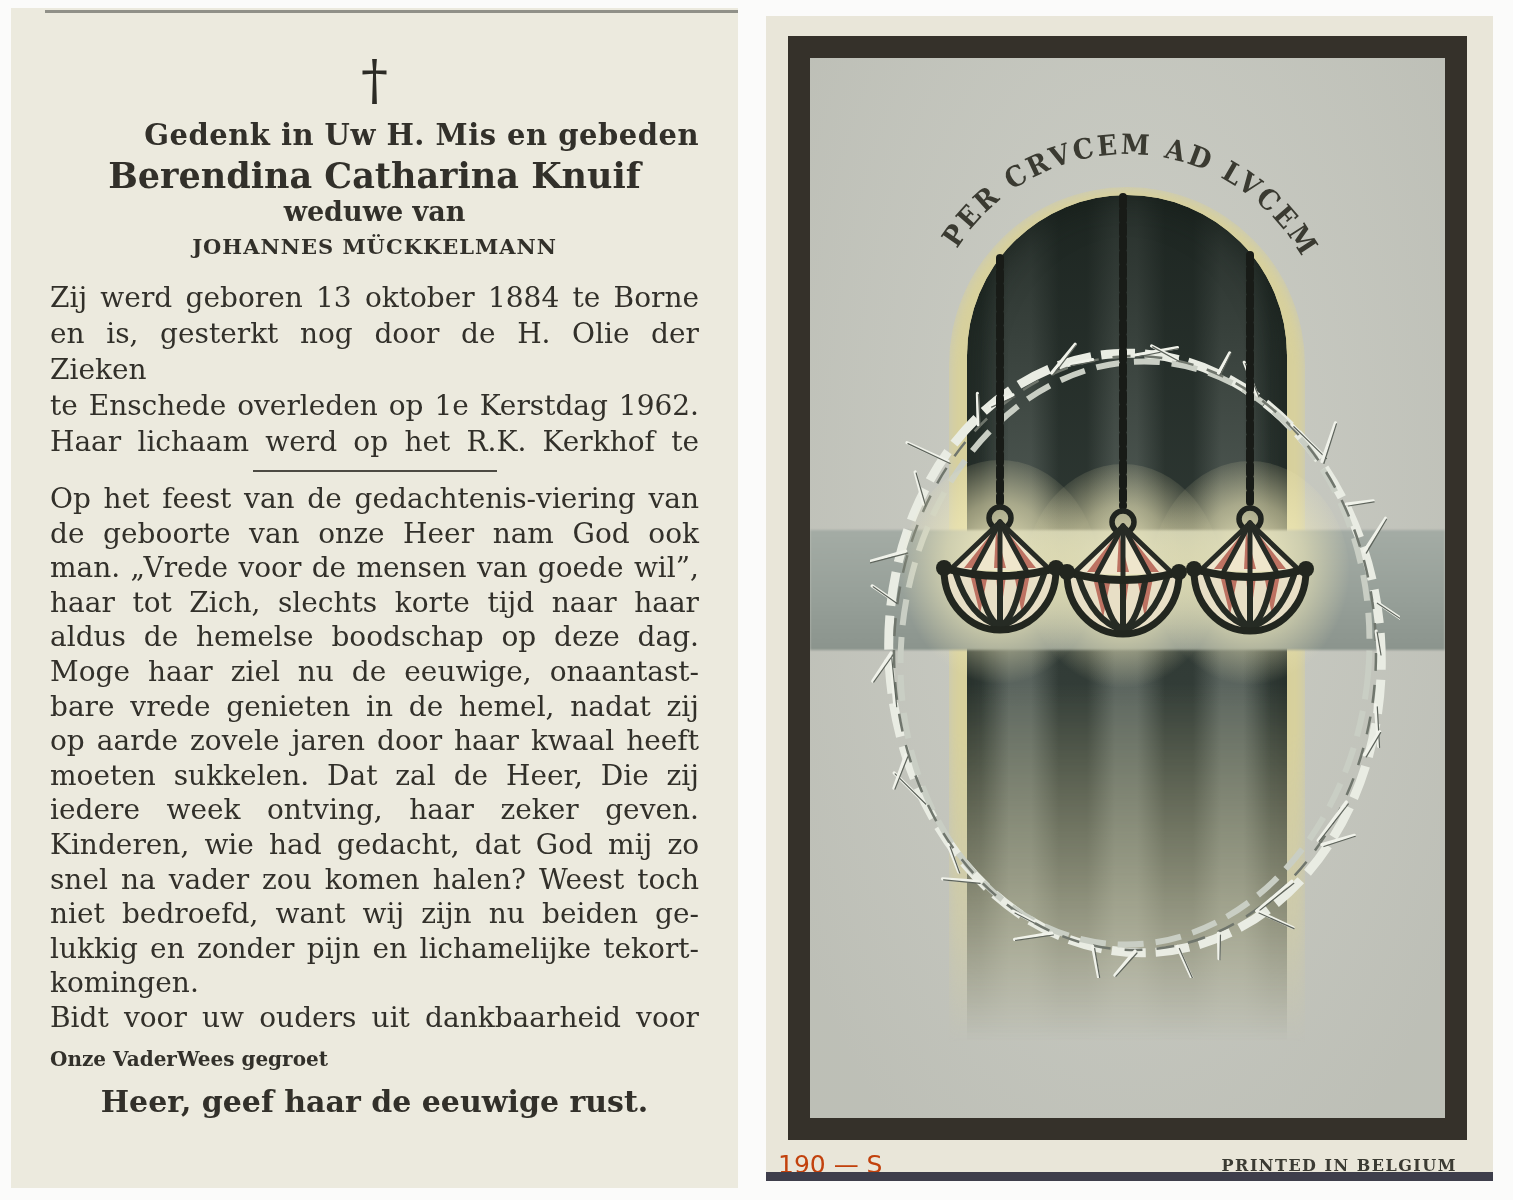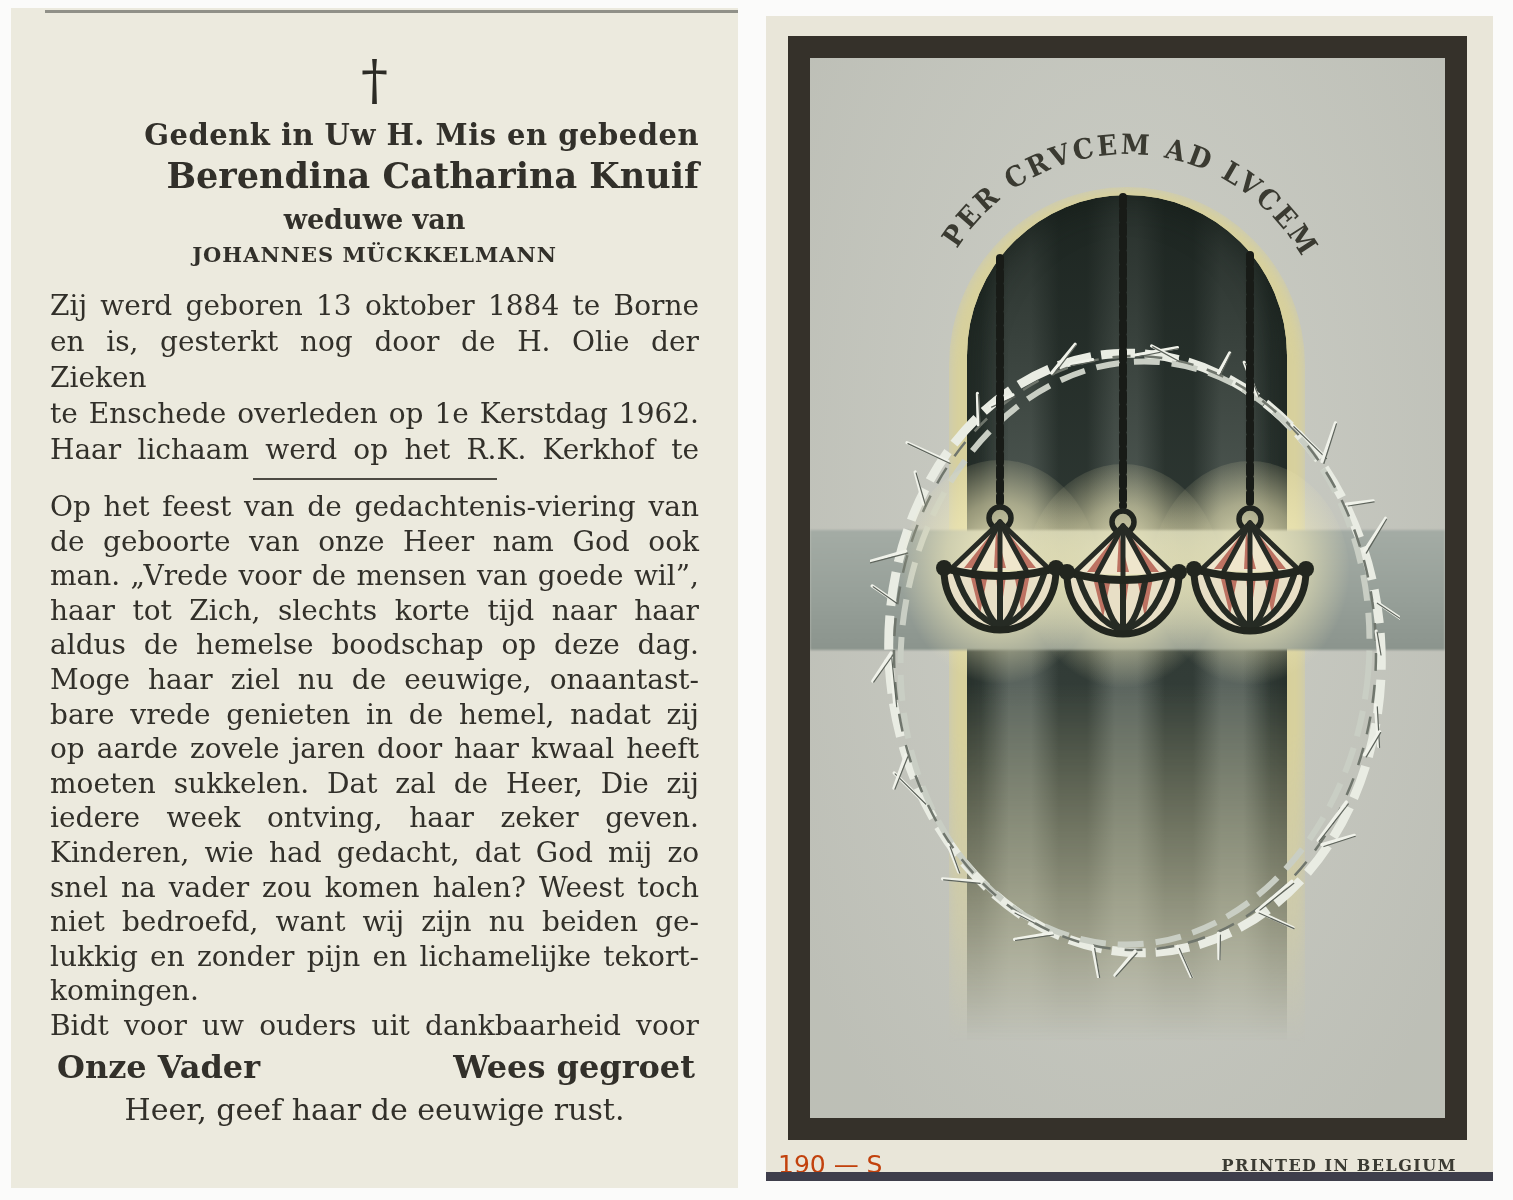--- a/index.html
+++ b/index.html
@@ -13,33 +13,33 @@
     position:absolute;left:11px;top:8px;width:727px;height:1180px;
     background:#eceade;color:#32302a;
   }
   .card-left::before{
     content:"";position:absolute;top:2px;left:34px;right:0;height:3px;
     background:rgba(70,70,66,.55);
   }
   .cl-inner{position:absolute;inset:0;padding:46px 39px 0 39px;}
   .cross{ text-align:center;font-size:54px;line-height:54px;font-weight:400;color:#2c2b25;}
   .intro{ margin-top:10px;text-align:right;font-size:29px;line-height:34px;font-weight:700;letter-spacing:.5px;}
-  .dname{ margin-top:4px;text-align:right;font-size:35px;line-height:40px;font-weight:700;}
-  .relation{ margin-top:8px;text-align:center;font-size:27px;line-height:32px;font-weight:700;}
+  .dname{ margin-top:4px;text-align:center;font-size:35px;line-height:40px;font-weight:700;}
+  .relation{ margin-top:0;text-align:center;font-size:27px;line-height:32px;font-weight:700;}
   .spouse{ margin-top:0;text-align:center;font-size:21px;line-height:38px;font-weight:700;letter-spacing:1px;}
   .para{ margin-top:14px;font-size:28px;}
   .para .tline{ line-height:36px;text-align:justify;text-align-last:justify;word-spacing:1px;}
   .para .tline.last{ text-align-last:left;}
   .para2 .tline,.para3 .tline{ line-height:34.6px;}
   .para2{ margin-top:0;}
   .para3{ margin-top:0;}
   .divider{ width:244px;height:2px;background:#4c4a43;margin:10px auto 10px auto;}
-  .prayer-row{ display:flex;justify-content:space-between;margin-top:6px;
-    font-size:32px;line-height:34px;font-weight:700;padding-right:4px;margin-left:7px;}
-  .closing{ margin-top:8px;text-align:center;font-size:30px;line-height:36px;font-weight:400;}
+  .prayer-row{ display:flex;margin-top:6px;
+    font-size:20px;line-height:34px;font-weight:700;padding-right:4px;}
+  .closing{ margin-top:8px;text-align:center;font-size:30px;line-height:36px;font-weight:700;}
   
   .card-right{
     position:absolute;left:766px;top:16px;width:727px;height:1164px;
     background:#e9e6d9;
   }
   .card-bottom-edge{
     position:absolute;left:0px;top:1156px;width:727px;height:9px;background:#3e3e4b;
   }
   .frame{
     position:absolute;left:22px;top:20px;width:635px;height:1060px;

